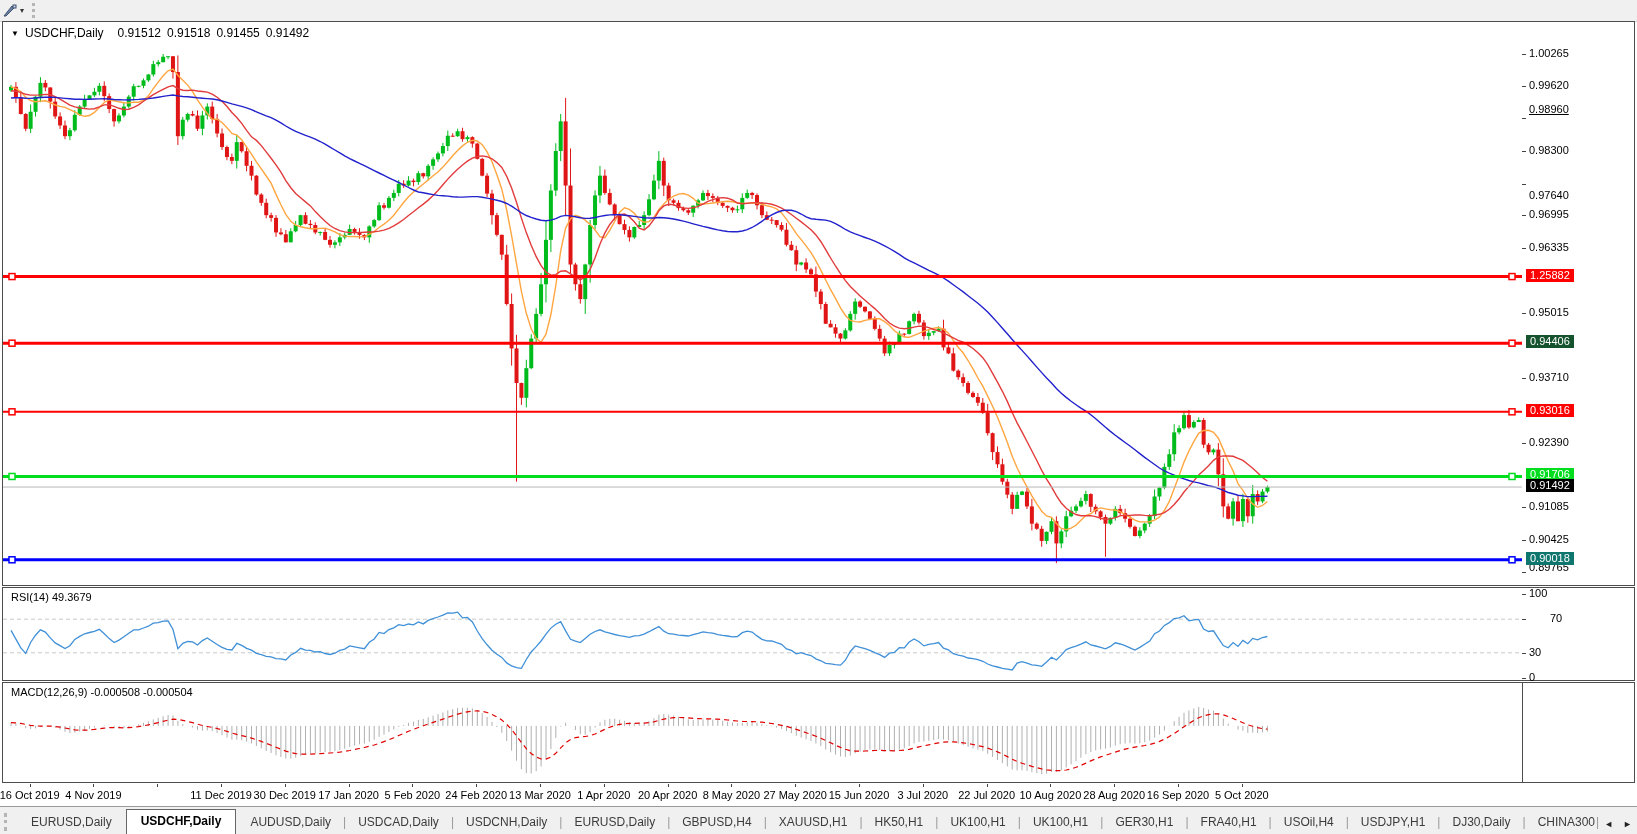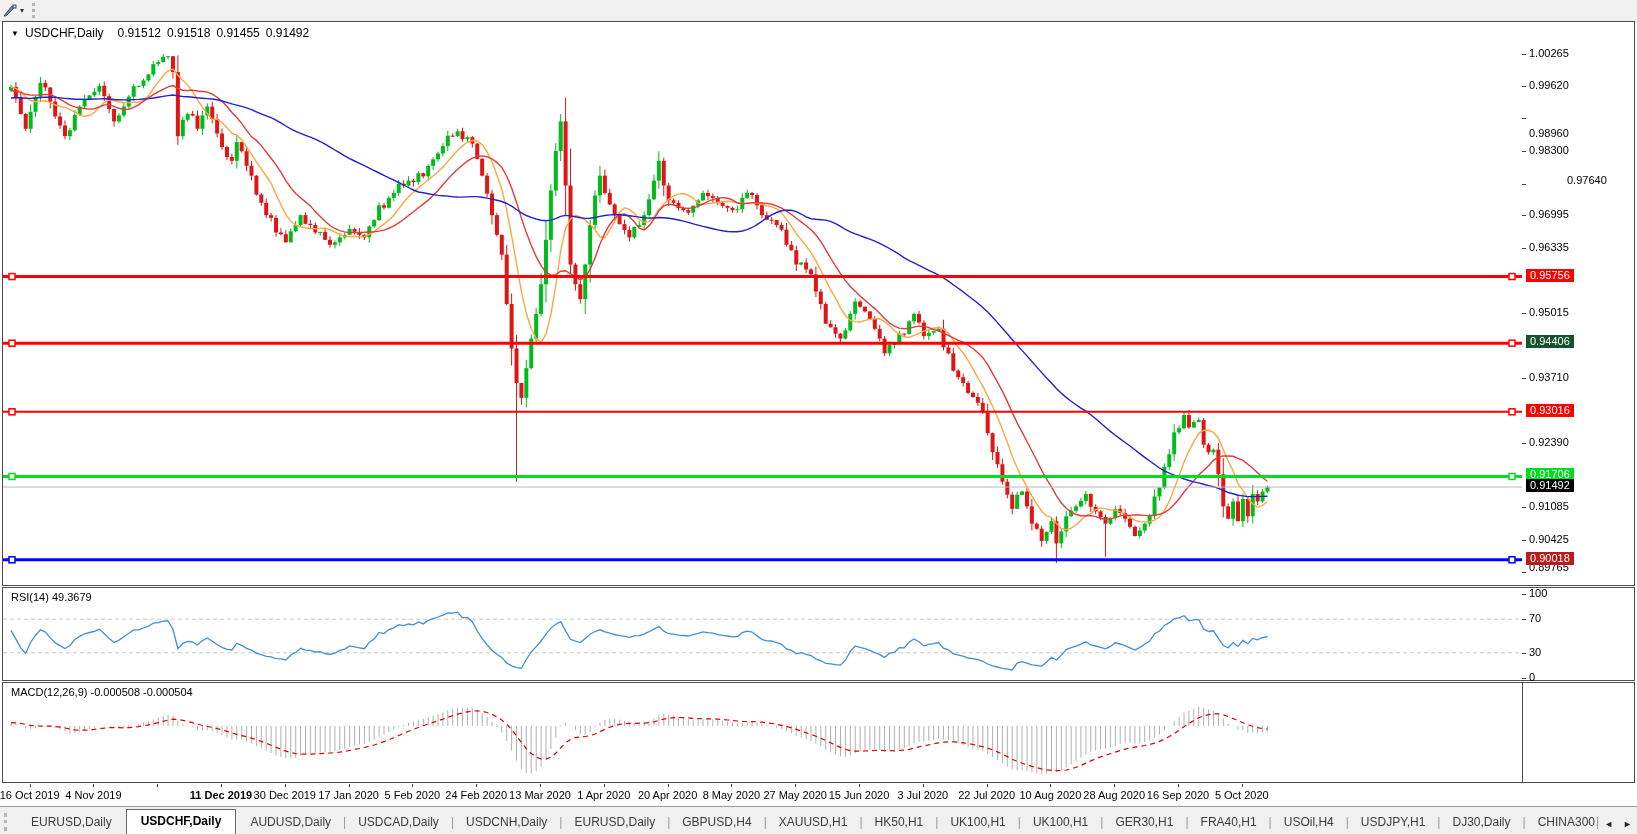--- a/index.html
+++ b/index.html
@@ -592,62 +592,62 @@
         <line x1="0" y1="537.7919200000003" x2="1519" y2="537.7919200000003" stroke="#0000ff" stroke-width="3"></line>
         <rect x="6" y="534.7919200000003" width="6" height="6" fill="#fff" stroke="#0000ff" stroke-width="1.5"></rect>
         <rect x="1506" y="534.7919200000003" width="6" height="6" fill="#fff" stroke="#0000ff" stroke-width="1.5"></rect>
       </svg>
     <div class="axis" id="main-axis">
         <div class="axis-tick" style="top: 32px;"></div>
         <div class="axis-label" style="top: 25px;">1.00265</div>
         <div class="axis-tick" style="top: 63.8372px;"></div>
         <div class="axis-label" style="top: 56.8372px;">0.99620</div>
         <div class="axis-tick" style="top: 96.4148px;"></div>
-        <div class="axis-label" style="top: 105px;">0.98960</div>
+        <div class="axis-label" style="top: 81px; text-decoration: underline;">0.98960</div>
         <div class="axis-tick" style="top: 128.992px;"></div>
         <div class="axis-label" style="top: 121.992px;">0.98300</div>
         <div class="axis-tick" style="top: 161.57px;"></div>
-        <div class="axis-label" style="top: 152px; margin-left: 38px;">0.97640</div>
+        <div class="axis-label" style="top: 167px;">0.97640</div>
         <div class="axis-tick" style="top: 193.407px;"></div>
         <div class="axis-label" style="top: 186.407px;">0.96995</div>
         <div class="axis-tick" style="top: 225.985px;"></div>
         <div class="axis-label" style="top: 218.985px;">0.96335</div>
         <div class="axis-tick" style="top: 291.14px;"></div>
         <div class="axis-label" style="top: 284.14px;">0.95015</div>
         <div class="axis-tick" style="top: 355.555px;"></div>
         <div class="axis-label" style="top: 348.555px;">0.93710</div>
         <div class="axis-tick" style="top: 420.71px;"></div>
         <div class="axis-label" style="top: 413.71px;">0.92390</div>
         <div class="axis-tick" style="top: 485.125px;"></div>
         <div class="axis-label" style="top: 478.125px;">0.91085</div>
         <div class="axis-tick" style="top: 517.702px;"></div>
         <div class="axis-label" style="top: 510.702px;">0.90425</div>
         <div class="axis-tick" style="top: 550.28px;"></div>
         <div class="axis-label" style="top: 520px; margin-top: 19px;">0.89765</div>
-        <div class="badge" style="top: 246.564px; background: rgb(255, 0, 0);">0.95756</div>
+        <div class="badge" style="top: 246.564px; background: rgb(255, 0, 0);">1.25882</div>
         <div class="badge" style="top: 313.2px; background: #14532d;">0.94406</div>
         <div class="badge" style="top: 381.811px; background: rgb(255, 0, 0);">0.93016</div>
         <div class="badge" style="top: 446.472px; background: rgb(0, 221, 30);">0.91706</div>
-        <div class="badge" style="top: 529.792px; background: #b91c1c;">0.90018</div>
+        <div class="badge" style="top: 529.792px; background: #0f766e;">0.90018</div>
         <div class="badge" style="top: 457.035px; background: rgb(0, 0, 0);">0.91492</div>
       </div>
   </div>
 
   <div class="panel" id="rsi-panel" style="top:587px;height:94px;">
     <div class="panel-header">RSI(14) 49.3679</div>
     <svg class="plot" id="rsi-plot" width="1519" height="92">
         <line x1="0" y1="31.2" x2="1519" y2="31.2" stroke="#c8c8c8" stroke-width="1" stroke-dasharray="4 3"></line>
         <line x1="0" y1="64.8" x2="1519" y2="64.8" stroke="#c8c8c8" stroke-width="1" stroke-dasharray="4 3"></line>
         <polyline points="8.0,42.4 12.9,51.1 17.8,59.9 22.7,65.4 27.6,54.5 32.5,47.2 37.4,41.9 42.4,44.1 47.3,49.9 52.2,54.9 57.1,57.6 62.0,60.5 66.9,57.7 71.8,51.4 76.7,48.4 81.6,45.8 86.5,44.5 91.4,43.3 96.3,41.3 101.3,45.7 106.2,50.6 111.1,54.5 116.0,52.1 120.9,48.7 125.8,45.2 130.7,41.9 135.6,41.8 140.5,40.0 145.4,38.2 150.3,35.2 155.2,34.7 160.1,33.2 165.1,33.0 170.0,41.5 174.9,60.7 179.8,55.3 184.7,53.5 189.6,53.9 194.5,57.0 199.4,52.6 204.3,50.0 209.2,53.2 214.1,56.5 219.0,59.4 224.0,61.3 228.9,62.0 233.8,55.4 238.7,57.4 243.6,60.4 248.5,62.2 253.4,65.4 258.3,66.6 263.2,68.4 268.1,68.8 273.0,70.7 277.9,70.9 282.8,72.0 287.8,67.0 292.7,64.4 297.6,60.3 302.5,62.1 307.4,62.4 312.3,64.0 317.2,63.7 322.1,65.5 327.0,66.5 331.9,65.2 336.8,62.4 341.7,61.1 346.7,57.9 351.6,58.8 356.5,59.8 361.4,60.7 366.3,54.3 371.2,51.0 376.1,44.4 381.0,45.6 385.9,41.6 390.8,39.8 395.7,36.7 400.6,37.7 405.5,36.0 410.5,36.9 415.4,33.9 420.3,35.9 425.2,32.4 430.1,30.6 435.0,29.0 439.9,27.1 444.8,24.8 449.7,25.2 454.6,24.1 459.5,29.9 464.4,29.4 469.4,33.9 474.3,43.0 479.2,50.6 484.1,56.8 489.0,62.3 493.9,66.3 498.8,69.4 503.7,74.9 508.6,77.9 513.5,79.7 518.4,80.3 523.3,71.5 528.2,64.0 533.2,58.6 538.1,53.0 543.0,46.1 547.9,40.1 552.8,36.2 557.7,33.6 562.6,42.9 567.5,51.3 572.4,53.1 577.3,54.5 582.2,50.4 587.1,46.3 592.1,43.5 597.0,41.8 601.9,43.8 606.8,45.2 611.7,46.5 616.6,47.6 621.5,48.4 626.4,49.3 631.3,47.8 636.2,47.6 641.1,46.1 646.0,43.7 650.9,41.1 655.9,38.5 660.8,43.1 665.7,45.7 670.6,46.1 675.5,47.1 680.4,47.5 685.3,48.0 690.2,46.6 695.1,45.4 700.0,43.9 704.9,44.7 709.8,45.2 714.8,46.6 719.7,47.4 724.6,48.0 729.5,48.8 734.4,48.5 739.3,44.7 744.2,43.2 749.1,44.0 754.0,47.9 758.9,51.4 763.8,52.9 768.7,53.0 773.6,54.7 778.6,56.3 783.5,60.9 788.4,62.4 793.3,65.8 798.2,64.7 803.1,66.3 808.0,67.5 812.9,70.8 817.8,72.8 822.7,75.4 827.6,75.9 832.5,76.6 837.5,77.1 842.4,72.2 847.3,63.5 852.2,58.0 857.1,59.4 862.0,60.6 866.9,62.4 871.8,64.7 876.7,66.7 881.6,69.4 886.5,65.2 891.4,64.5 896.3,59.7 901.3,59.8 906.2,54.0 911.1,50.9 916.0,53.8 920.9,57.9 925.8,56.4 930.7,55.6 935.6,54.5 940.5,60.2 945.4,61.8 950.3,65.7 955.2,67.1 960.2,68.2 965.1,70.0 970.0,70.7 974.9,71.7 979.8,73.3 984.7,76.0 989.6,77.9 994.5,79.0 999.4,80.3 1004.3,81.2 1009.2,82.0 1014.1,75.1 1019.0,73.6 1024.0,75.2 1028.9,76.8 1033.8,77.3 1038.7,78.3 1043.6,73.9 1048.5,69.2 1053.4,72.0 1058.3,67.1 1063.2,61.6 1068.1,59.7 1073.0,58.2 1077.9,56.2 1082.9,53.8 1087.8,57.0 1092.7,58.0 1097.6,59.4 1102.5,60.9 1107.4,58.4 1112.3,54.8 1117.2,56.0 1122.1,57.6 1127.0,59.8 1131.9,62.0 1136.8,59.4 1141.7,56.3 1146.7,53.0 1151.6,45.7 1156.5,43.0 1161.4,37.4 1166.3,34.6 1171.2,30.5 1176.1,29.8 1181.0,27.7 1185.9,32.8 1190.8,31.8 1195.7,31.4 1200.6,41.0 1205.6,43.5 1210.5,42.8 1215.4,50.3 1220.3,57.5 1225.2,59.8 1230.1,54.6 1235.0,58.4 1239.9,52.4 1244.8,55.7 1249.7,50.4 1254.6,51.8 1259.5,49.5 1264.4,48.5 " fill="none" stroke="#4090d8" stroke-width="1.3"></polyline>
       </svg>
     <div class="axis" id="rsi-axis">
         <div class="axis-tick" style="top: 6px;"></div>
         <div class="axis-label" style="top: -1px;">100</div>
         <div class="axis-tick" style="top: 31.2px;"></div>
-        <div class="axis-label" style="top: 24.2px;">70</div>
+        <div class="axis-label" style="top: 24.2px; margin-left: 21px;">70</div>
         <div class="axis-tick" style="top: 64.8px;"></div>
         <div class="axis-label" style="top: 57.8px;">30</div>
         <div class="axis-tick" style="top: 90px;"></div>
         <div class="axis-label" style="top: 83px;">0</div>
       </div>
   </div>
 
   <div class="panel" id="macd-panel" style="top:682px;height:101px;">
     <div class="panel-header">MACD(12,26,9) -0.000508 -0.000504</div>
     <svg class="plot" id="macd-plot" width="1519" height="99">
@@ -657,21 +657,21 @@
   </div>
 
   <div id="date-strip">
       <div class="date-tick" style="left: 27.6px;"></div>
       <div class="date-label" style="left: 27.6px;">16 Oct 2019</div>
       <div class="date-tick" style="left: 91.4px;"></div>
       <div class="date-label" style="left: 91.4px;">4 Nov 2019</div>
       <div class="date-tick" style="left: 155.2px;"></div>
       <div class="date-label" style="left: 155.2px; margin-top: 28px;">22 Nov 2019</div>
       <div class="date-tick" style="left: 219px;"></div>
-      <div class="date-label" style="left: 219px; font-weight: bold;">11 Dec 2019</div>
+      <div class="date-label" style="left: 219px;">11 Dec 2019</div>
       <div class="date-tick" style="left: 282.8px;"></div>
       <div class="date-label" style="left: 282.8px;">30 Dec 2019</div>
       <div class="date-tick" style="left: 346.6px;"></div>
       <div class="date-label" style="left: 346.6px;">17 Jan 2020</div>
       <div class="date-tick" style="left: 410.4px;"></div>
       <div class="date-label" style="left: 410.4px;">5 Feb 2020</div>
       <div class="date-tick" style="left: 474.2px;"></div>
       <div class="date-label" style="left: 474.2px;">24 Feb 2020</div>
       <div class="date-tick" style="left: 538px;"></div>
       <div class="date-label" style="left: 538px;">13 Mar 2020</div>

